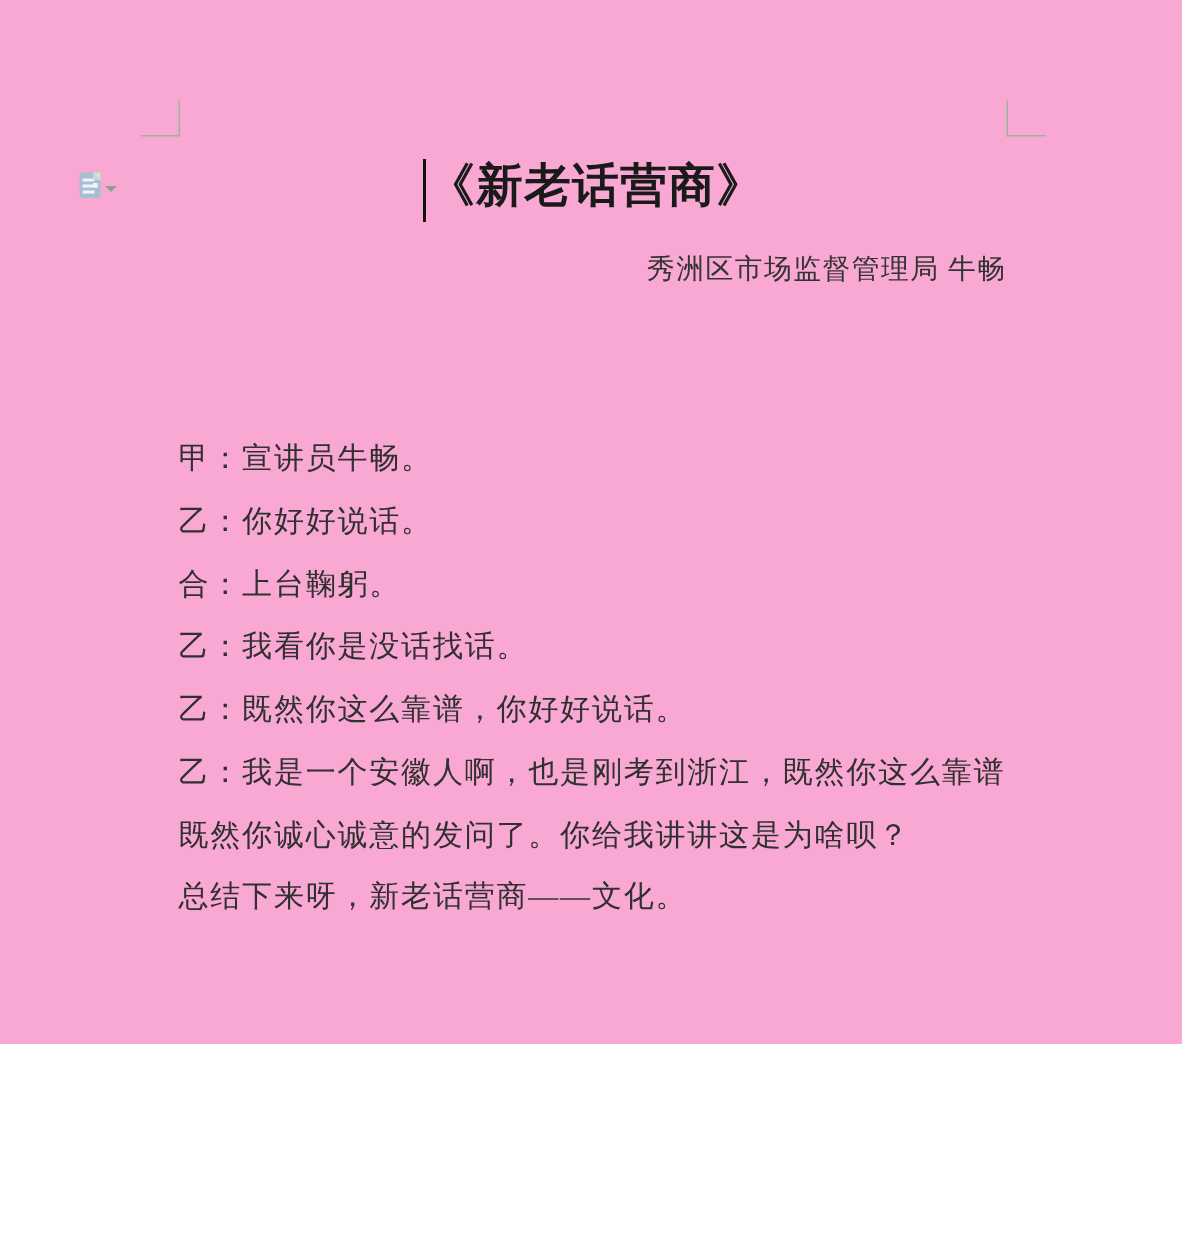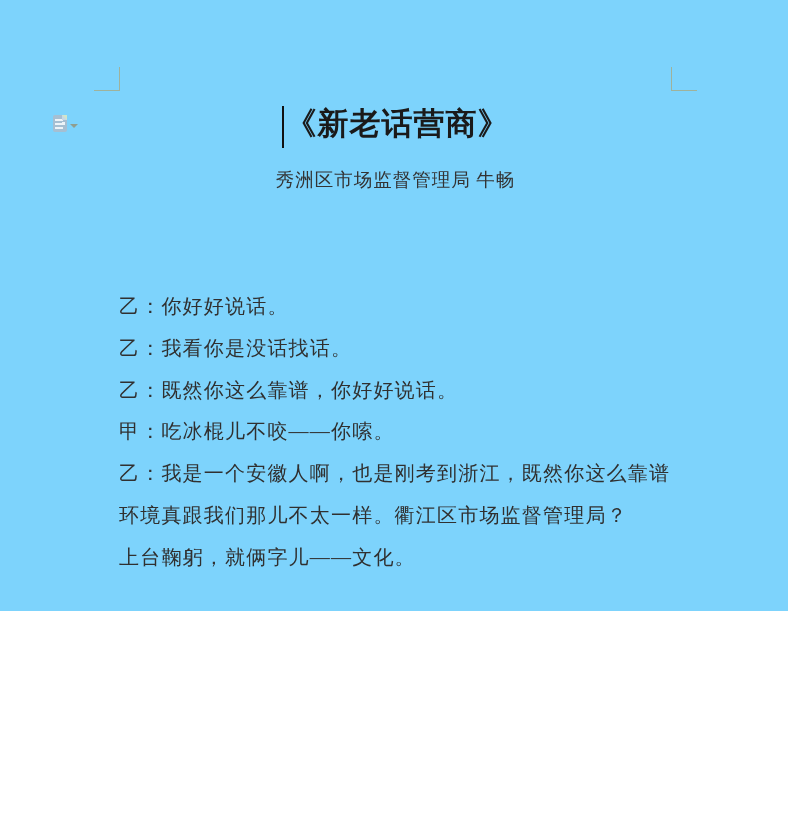--- a/index.html
+++ b/index.html
@@ -10,22 +10,22 @@
     width: 788px;
     height: 828px;
     overflow: hidden;
     position: relative;
     font-family: "Liberation Serif", "DejaVu Serif", serif;
   }
   .page {
     position: absolute;
     left: 0; top: 0;
     width: 788px;
-    height: 611px;
-    background: #7dd3fc;
+    height: 696px;
+    background: #f9a8d4;
   }
   
   .crop {
     position: absolute;
     width: 25px;
     height: 23px;
   }
   .crop.tl {
     left: 94px; top: 67px;
     border-right: 1px solid #9fb29b;
@@ -100,21 +100,21 @@
     width: 2px;
     height: 42px;
     background: #111;
     vertical-align: middle;
     margin-right: 2px;
   }
   .bylines {
     position: absolute;
     left: 120px; top: 160px;
     width: 551px;
-    text-align: center;
+    text-align: right;
     font-size: 18.5px;
     color: #333333;
     letter-spacing: 1px;
     cursor: text;
   }
   .bylines p {
     margin: 0;
     line-height: 41.5px;
     white-space: nowrap;
   }
@@ -154,22 +154,23 @@
 
   <div class="title-row">
     <span class="caret"></span><span>《新老话营商》</span>
   </div>
 
   <div class="bylines">
     <p>秀洲区市场监督管理局 牛畅</p>
   </div>
 
   <div class="body-text">
+    <p>甲：宣讲员牛畅。</p>
     <p>乙：你好好说话。</p>
+    <p>合：上台鞠躬。</p>
     <p>乙：我看你是没话找话。</p>
     <p>乙：既然你这么靠谱，你好好说话。</p>
-    <p>甲：吃冰棍儿不咬——你嗦。</p>
     <p>乙：我是一个安徽人啊，也是刚考到浙江，既然你这么靠谱</p>
-    <p>环境真跟我们那儿不太一样。衢江区市场监督管理局？</p>
-    <p>上台鞠躬，就俩字儿——文化。</p>
+    <p>既然你诚心诚意的发问了。你给我讲讲这是为啥呗？</p>
+    <p>总结下来呀，新老话营商——文化。</p>
   </div>
 
 </div>
 
 </body></html>

